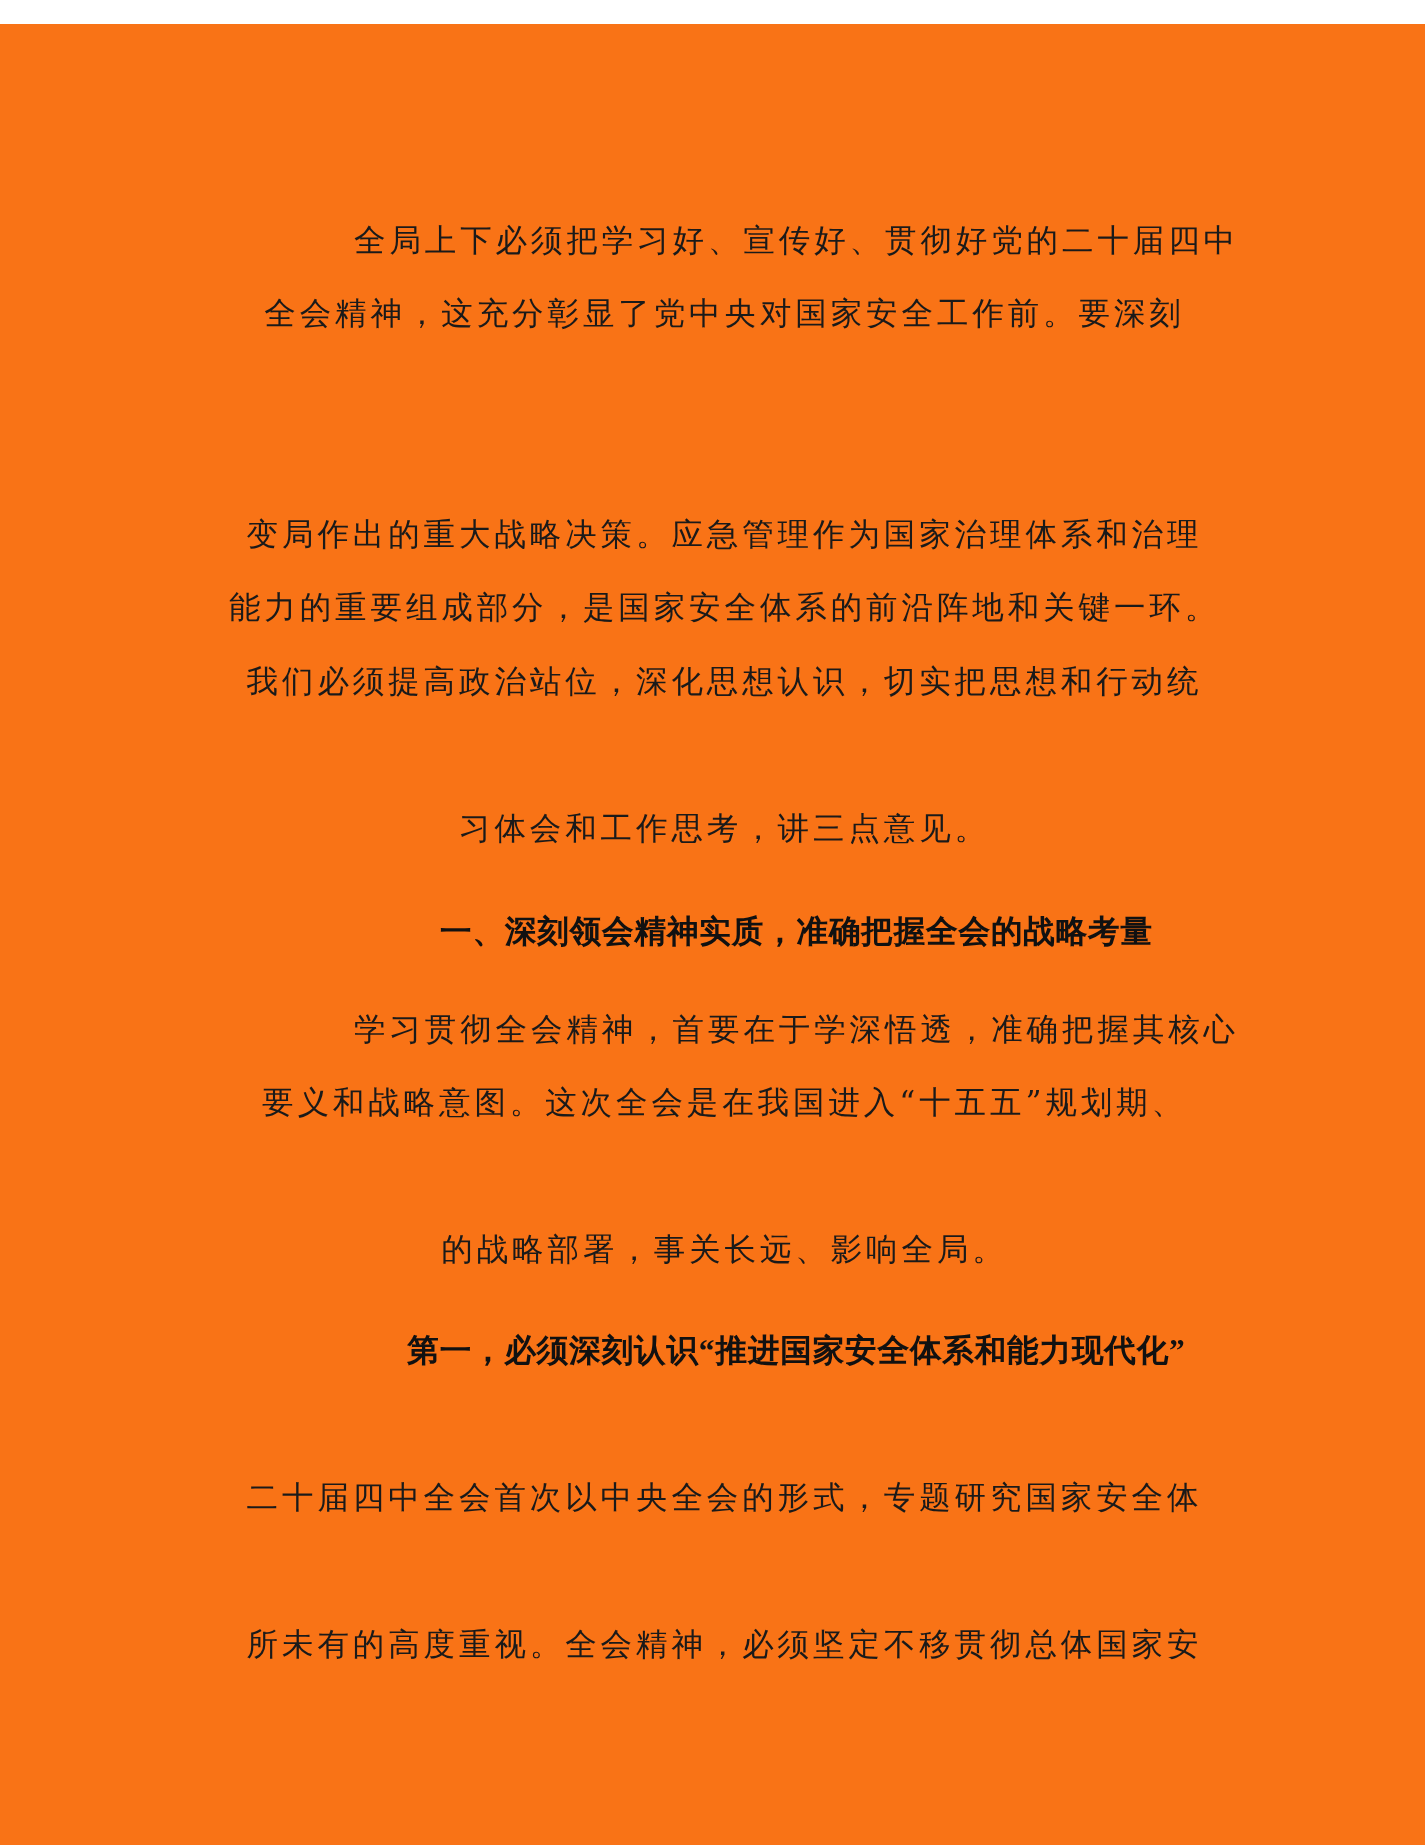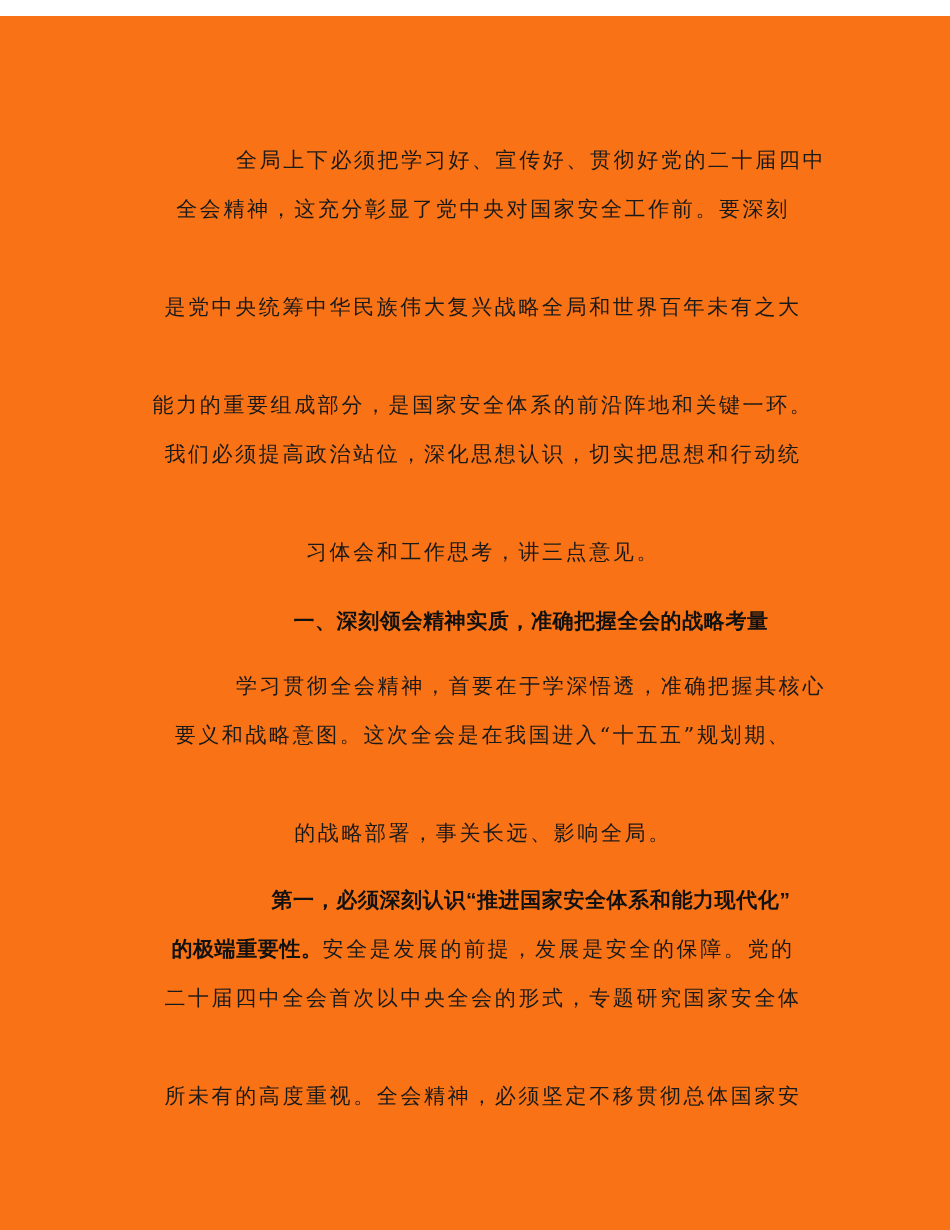--- a/index.html
+++ b/index.html
@@ -18,50 +18,47 @@
       height: 30px;
       font-family: "DejaVu Serif", "Liberation Serif", serif;
       font-size: 21px;
       letter-spacing: 2.6px;
       color: #1a1a1a;
       white-space: nowrap;
       line-height: 30px;
     }
     .line.indent { left: 191px; }
     .line.heading {
-      font-family: Liberation Sans, sans-serif;
+      font-family: Liberation Serif, serif;
       font-weight: bold;
       letter-spacing: 0.6px;
       color: #111111;
     }
     .bold {
       font-family: "DejaVu Sans", "Liberation Sans", sans-serif;
       font-weight: bold;
       letter-spacing: 0.6px;
       color: #111111;
     }
   </style>
 </head>
 <body>
 
 <div class="page">
 
   <div class="line indent" style="top:129px">全局上下必须把学习好、宣传好、贯彻好党的二十届四中</div>
   <div class="line" style="top:178px">全会精神，这充分彰显了党中央对国家安全工作前。要深刻</div>
-  <div class="line" style="top:276px">是党中央统筹中华民族伟大复兴战略全局和世界百年未有之大</div>
+  <div class="line" style="top:325px">变局作出的重大战略决策。应急管理作为国家治理体系和治理</div>
   <div class="line" style="top:374px">能力的重要组成部分，是国家安全体系的前沿阵地和关键一环。</div>
   <div class="line" style="top:423px">我们必须提高政治站位，深化思想认识，切实把思想和行动统</div>
   <div class="line" style="top:521px">习体会和工作思考，讲三点意见。</div>
 
   <div class="line indent heading" style="top:590px">一、深刻领会精神实质，准确把握全会的战略考量</div>
 
   <div class="line indent" style="top:655px">学习贯彻全会精神，首要在于学深悟透，准确把握其核心</div>
   <div class="line" style="top:704px">要义和战略意图。这次全会是在我国进入“十五五”规划期、</div>
   <div class="line" style="top:802px">的战略部署，事关长远、影响全局。</div>
 
   <div class="line indent heading" style="top:869px">第一，必须深刻认识“推进国家安全体系和能力现代化”</div>
-  <div class="line" style="top:918px">
-    <span class="bold">的极端重要性。</span><span>安全是发展的前提，发展是安全的保障。党的</span>
-  </div>
   <div class="line" style="top:967px">二十届四中全会首次以中央全会的形式，专题研究国家安全体</div>
   <div class="line" style="top:1065px">所未有的高度重视。全会精神，必须坚定不移贯彻总体国家安</div>
 
 </div>
 
 </body></html>

